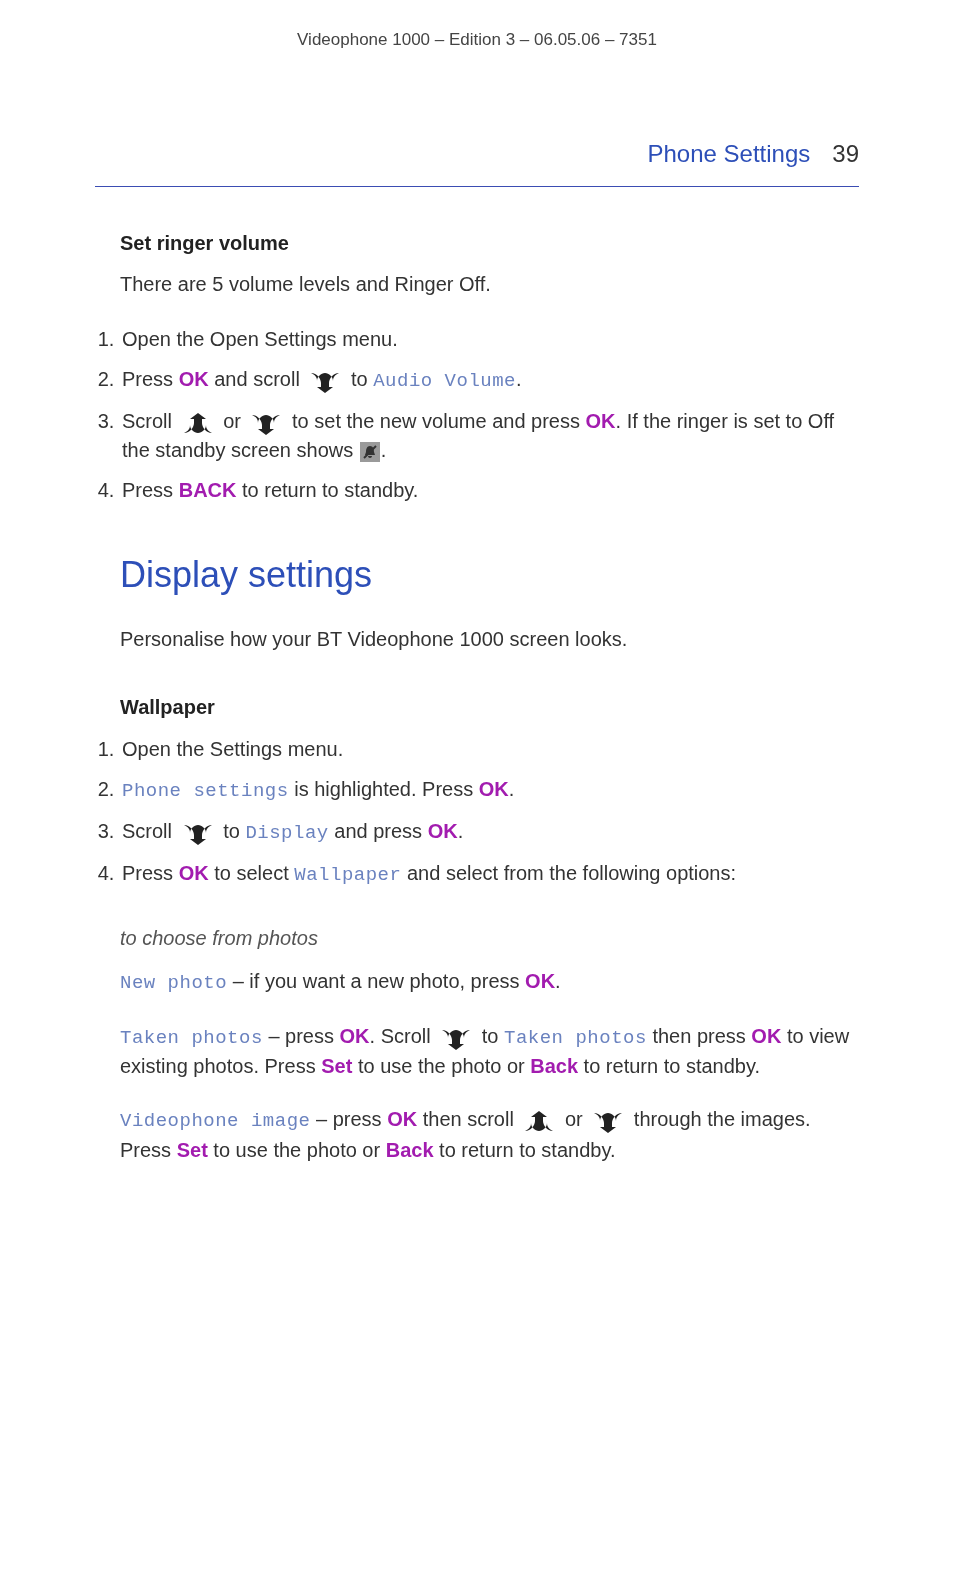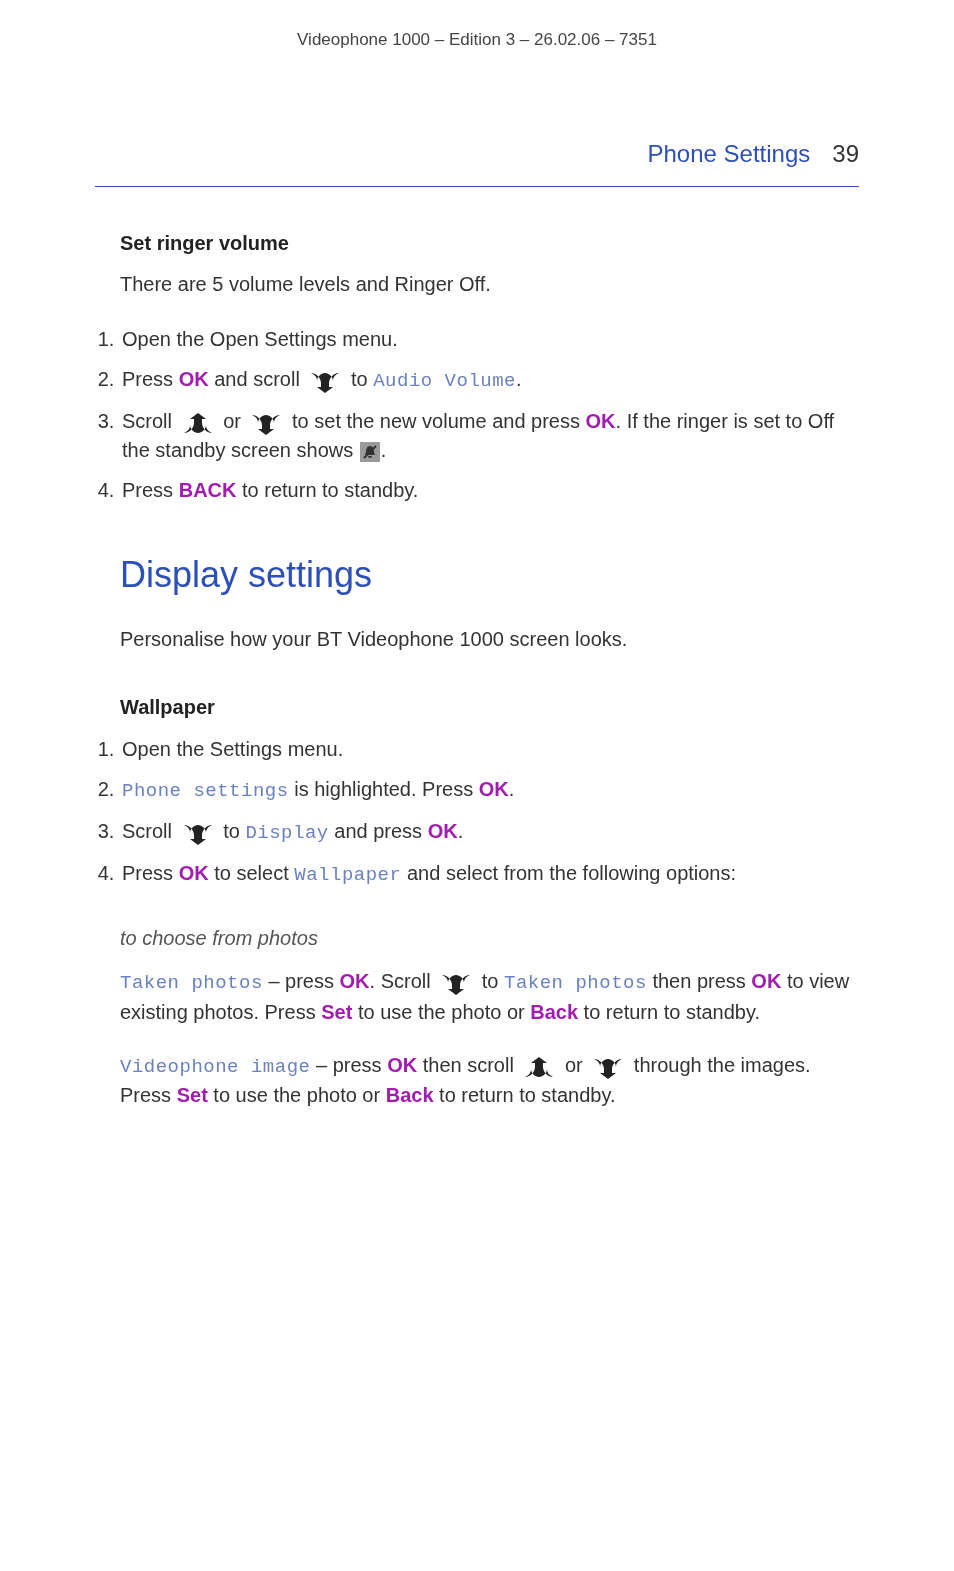--- a/index.html
+++ b/index.html
@@ -117,21 +117,21 @@
   .mute-box svg {
     width: 16px;
     height: 16px;
   }
 </style>
 </head>
 <body>
 
 <div class="page">
 
-  <div class="top-header">Videophone 1000 – Edition 3 – 26.02.06 – 7351</div>
+  <div class="top-header">Videophone 1000 – Edition 3 – 06.05.06 – 7351</div>
 
   <div class="section-hdr">
     <span class="title">Phone Settings</span>
     <span class="page-num">39</span>
   </div>
 
   <div class="content">
 
     <div class="subhead">Set ringer volume</div>
     <div class="para">There are 5 volume levels and Ringer Off.</div>
@@ -161,20 +161,21 @@
         <li>Open the Settings menu.</li>
         <li><span class="lcd">Phone settings</span> is highlighted. Press <span class="bold-blue">OK</span>.</li>
         <li>Scroll <span class="icon-wrap"><svg class="nav-icon" viewBox="0 0 36 22">
               <path d="M4 2 C10 2 14 8 14 12 L14 16 L10 16 L18 22 L26 16 L22 16 L22 12 C22 8 26 2 32 2 C28 4 26 6 26 10 C26 6 22 2 18 2 C14 2 10 6 10 10 C10 6 8 4 4 2 Z" fill="#222"></path>
             </svg></span> to <span class="lcd">Display</span> and press <span class="bold-blue">OK</span>.</li>
         <li>Press <span class="bold-blue">OK</span> to select <span class="lcd">Wallpaper</span> and select from the following options:</li>
       </ol>
 
     <div class="indent-block" id="s2-sub">
         <div class="sub-italic">to choose from photos</div>
+        <div class="sub-para"><span class="lcd">New photo</span> – if you want a new photo, press <span class="bold-blue">OK</span>.</div>
         <div class="sub-para"><span class="lcd">Taken photos</span> – press <span class="bold-blue">OK</span>. Scroll <span class="icon-wrap"><svg class="nav-icon" viewBox="0 0 36 22">
               <path d="M4 2 C10 2 14 8 14 12 L14 16 L10 16 L18 22 L26 16 L22 16 L22 12 C22 8 26 2 32 2 C28 4 26 6 26 10 C26 6 22 2 18 2 C14 2 10 6 10 10 C10 6 8 4 4 2 Z" fill="#222"></path>
             </svg></span> to <span class="lcd">Taken photos</span> then press <span class="bold-blue">OK</span> to view existing photos. Press <span class="bold-blue">Set</span> to use the photo or <span class="bold-blue">Back</span> to return to standby.</div>
         <div class="sub-para"><span class="lcd">Videophone image</span> – press <span class="bold-blue">OK</span> then scroll <span class="icon-wrap"><svg class="nav-icon" viewBox="0 0 36 22">
               <path d="M18 0 L26 6 L22 6 L22 10 C22 14 26 20 32 20 C28 18 26 16 26 12 C26 16 22 20 18 20 C14 20 10 16 10 12 C10 16 8 18 4 20 C10 20 14 14 14 10 L14 6 L10 6 Z" fill="#222"></path>
             </svg></span> or <span class="icon-wrap"><svg class="nav-icon" viewBox="0 0 36 22">
               <path d="M4 2 C10 2 14 8 14 12 L14 16 L10 16 L18 22 L26 16 L22 16 L22 12 C22 8 26 2 32 2 C28 4 26 6 26 10 C26 6 22 2 18 2 C14 2 10 6 10 10 C10 6 8 4 4 2 Z" fill="#222"></path>
             </svg></span> through the images. Press <span class="bold-blue">Set</span> to use the photo or <span class="bold-blue">Back</span> to return to standby.</div>
       </div>
 

